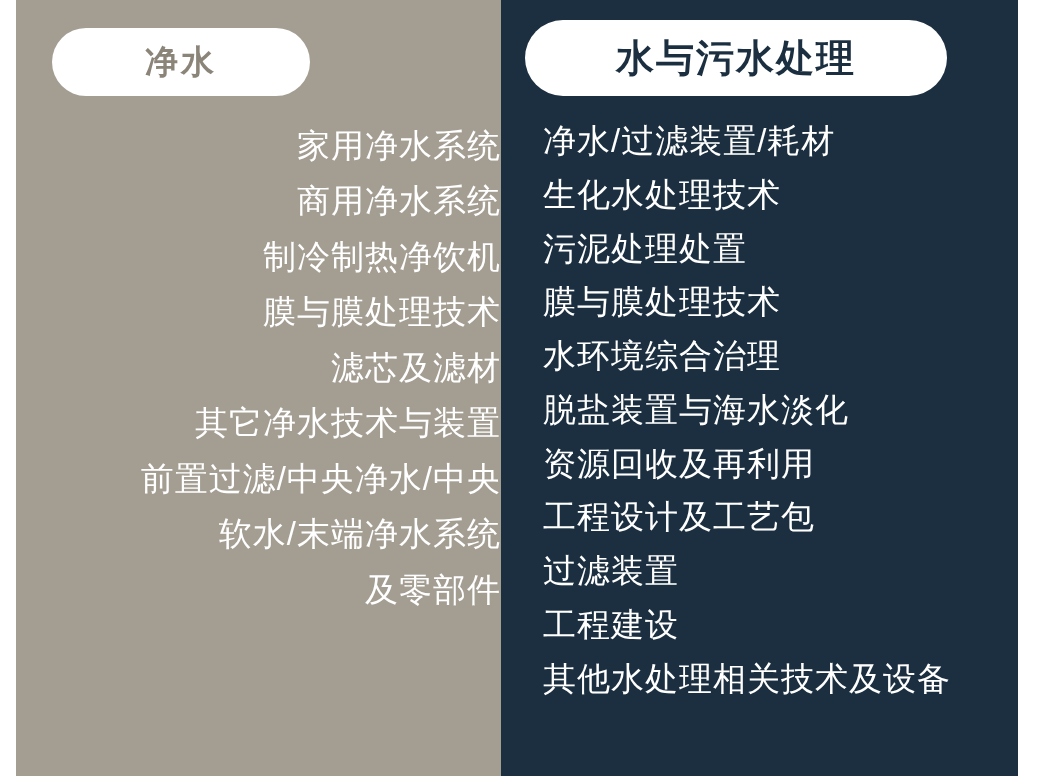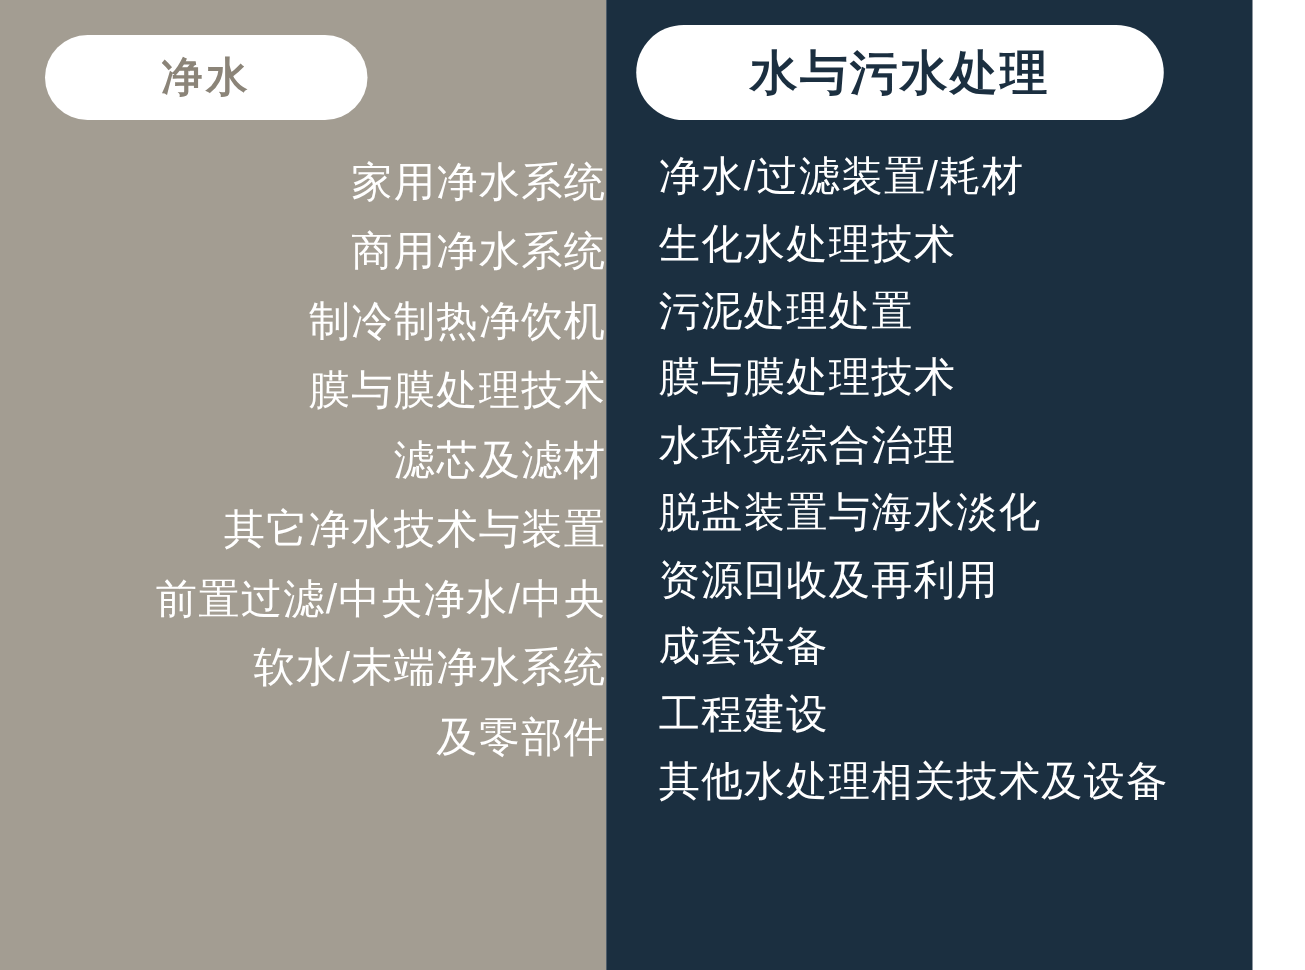--- a/index.html
+++ b/index.html
@@ -20,20 +20,21 @@
   }
   .panel {
     box-sizing: border-box;
     height: 100%;
     position: relative;
   }
   .panel-left {
     width: 485px;
     background: #a39d92;
     padding: 28px 0 0 0;
+    margin-left: 16px;
   }
   .panel-right {
     width: 517px;
     background: #1b2f40;
     padding: 20px 0 0 0;
   }
   .pill {
     background: #ffffff;
     border-radius: 40px;
     display: flex;
@@ -119,19 +120,20 @@
       <span class="pill-text-right">水与污水处理</span>
     </div>
     <ul class="list list-right">
       <li>净水/过滤装置/耗材</li>
       <li>生化水处理技术</li>
       <li>污泥处理处置</li>
       <li>膜与膜处理技术</li>
       <li>水环境综合治理</li>
       <li>脱盐装置与海水淡化</li>
       <li>资源回收及再利用</li>
-      <li>成套设备</li>
+      <li>工程设计及工艺包</li>
+      <li>过滤装置</li>
       <li>工程建设</li>
       <li>其他水处理相关技术及设备</li>
     </ul>
   </div>
 
 </div>
 
 </body></html>

